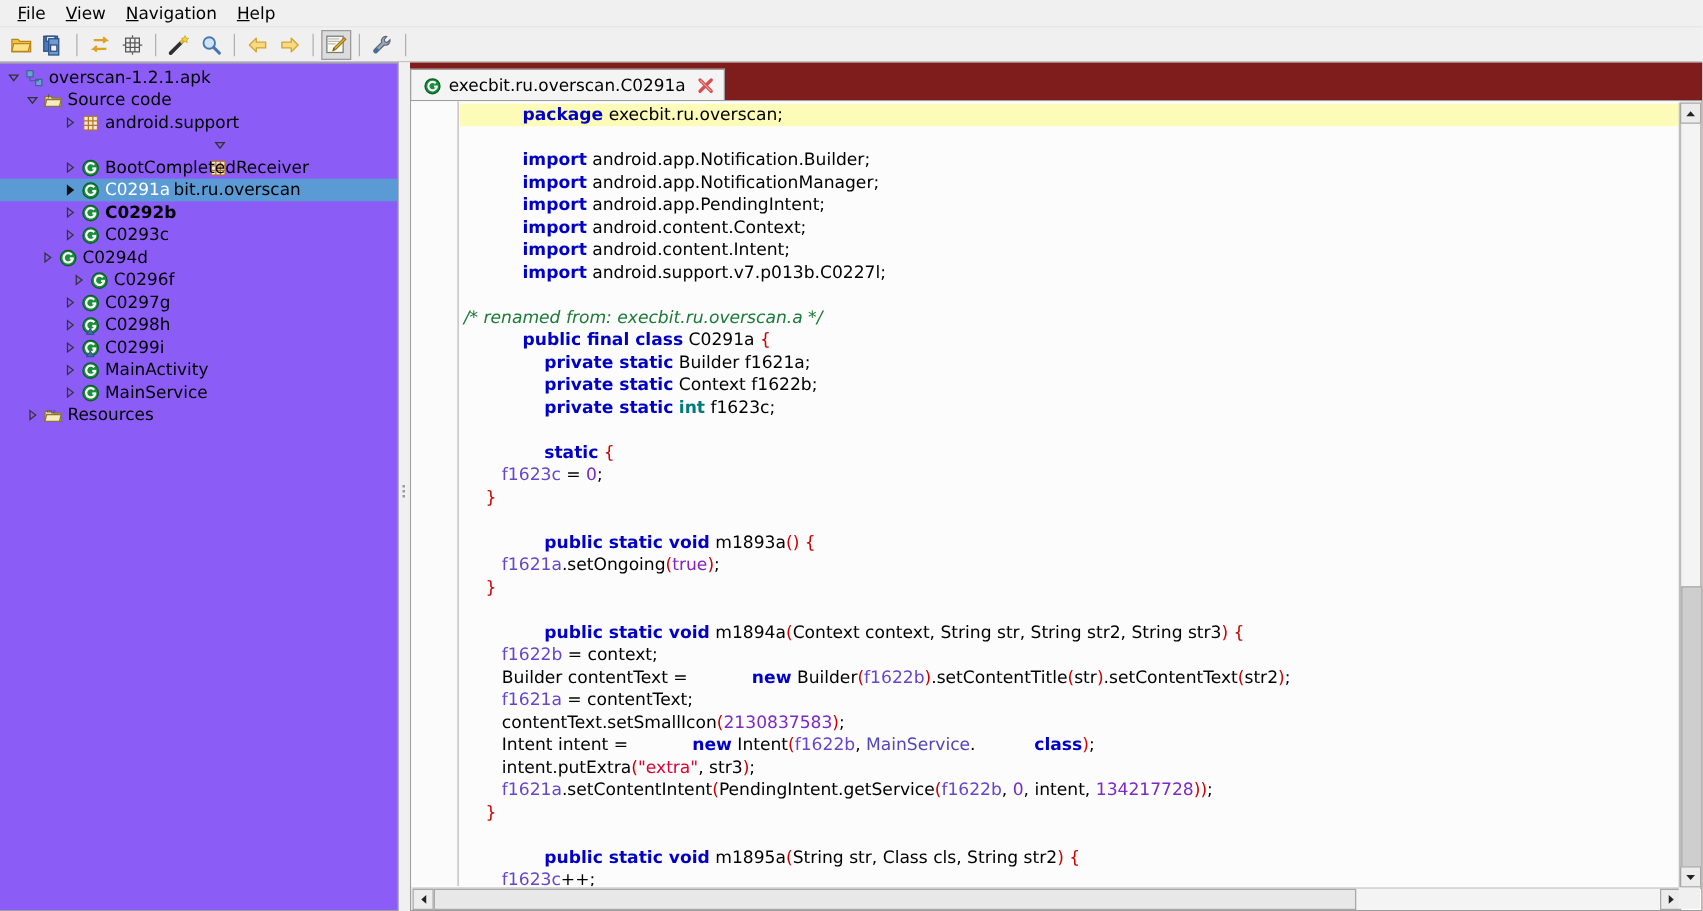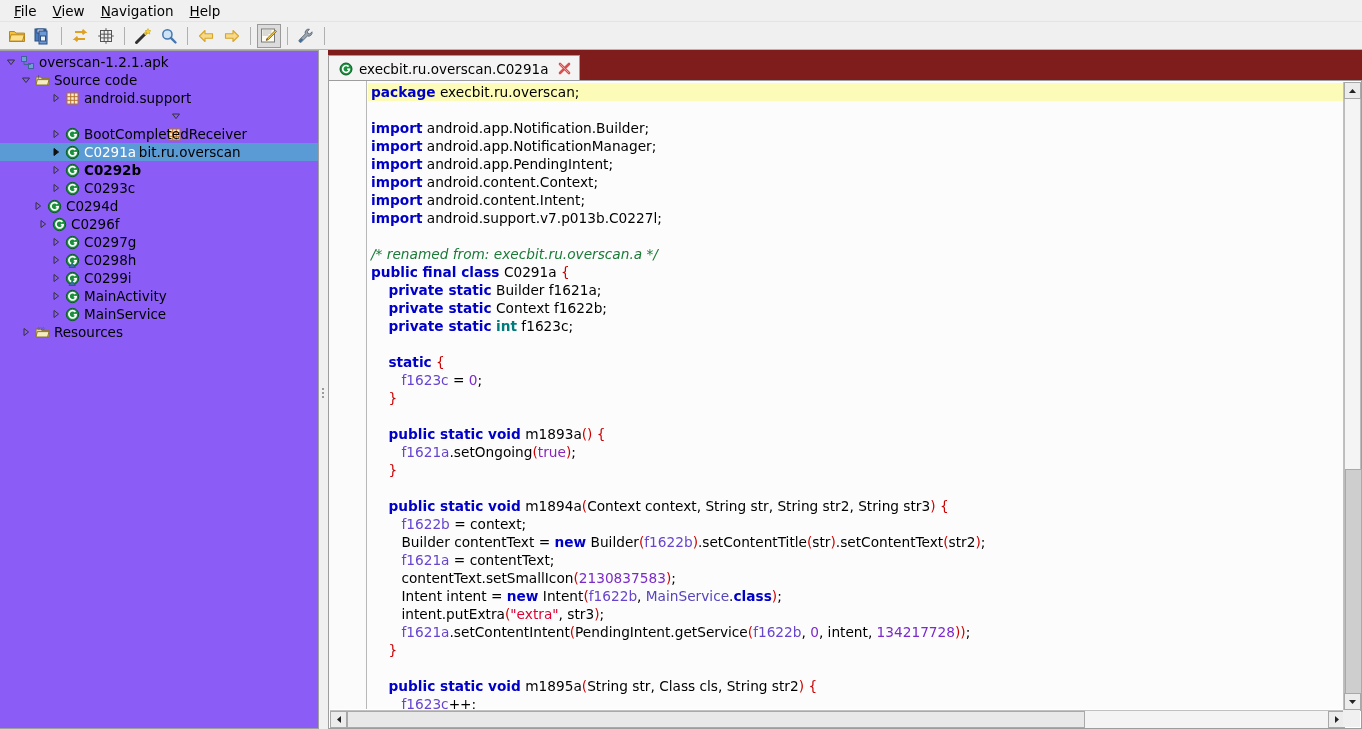--- a/index.html
+++ b/index.html
@@ -163,21 +163,21 @@
     line-height: 18px;
     padding-top: 2px;
     white-space: pre;
     overflow: hidden;
     color: #000;
   }
   .code .ln { height: 18px; padding-left: 3px; }
   .code .ln.hl { background: #fcfcb8; }
 
   
-  .kw   { color: #0000c8; font-weight: bold; }
+  .kw   { color: #0000c8; font-weight: bold; margin-left: 47px; }
   .typ  { color: #007b7b; font-weight: bold; }
   .cmt  { color: #1a7a36; font-style: italic; }
   .num  { color: #7b29c9; }
   .str  { color: #dd0033; }
   .pnc  { color: #cc0000; }
   .fld  { color: #6644cc; }
   .cls2 { color: #5544bb; }
   .lit  { color: #8822bb; }
 
   
@@ -470,21 +470,21 @@
             </span>
             <span class="ico">
               <svg width="15" height="15" viewBox="0 0 15 15">
                 <circle cx="7.5" cy="7.5" r="6.2" fill="#1a8f3c" stroke="#0a5c24"></circle>
                 <path d="M10.4 4.8A3.7 3.7 0 1 0 11.2 8.2" fill="none" stroke="#fff" stroke-width="1.8"></path>
                 <rect x="8.8" y="6.9" width="3.2" height="1.7" fill="#fff"></rect>
               </svg>
             </span>
             <span class="lbl">C0294d</span>
           </div>
-          <div class="tree-row" style="padding-left: 36px;">
+          <div class="tree-row" style="padding-left: 56px;">
             <span class="twisty">
               <svg width="10" height="10" viewBox="0 0 10 10">
                 <path d="M3 1.5 L7.6 5 L3 8.5 Z" fill="none" stroke="#333" stroke-width="1"></path>
               </svg>
             </span>
             <span class="ico">
               <svg width="15" height="15" viewBox="0 0 15 15">
                 <circle cx="7.5" cy="7.5" r="6.2" fill="#1a8f3c" stroke="#0a5c24"></circle>
                 <path d="M10.4 4.8A3.7 3.7 0 1 0 11.2 8.2" fill="none" stroke="#fff" stroke-width="1.8"></path>
                 <rect x="8.8" y="6.9" width="3.2" height="1.7" fill="#fff"></rect>

